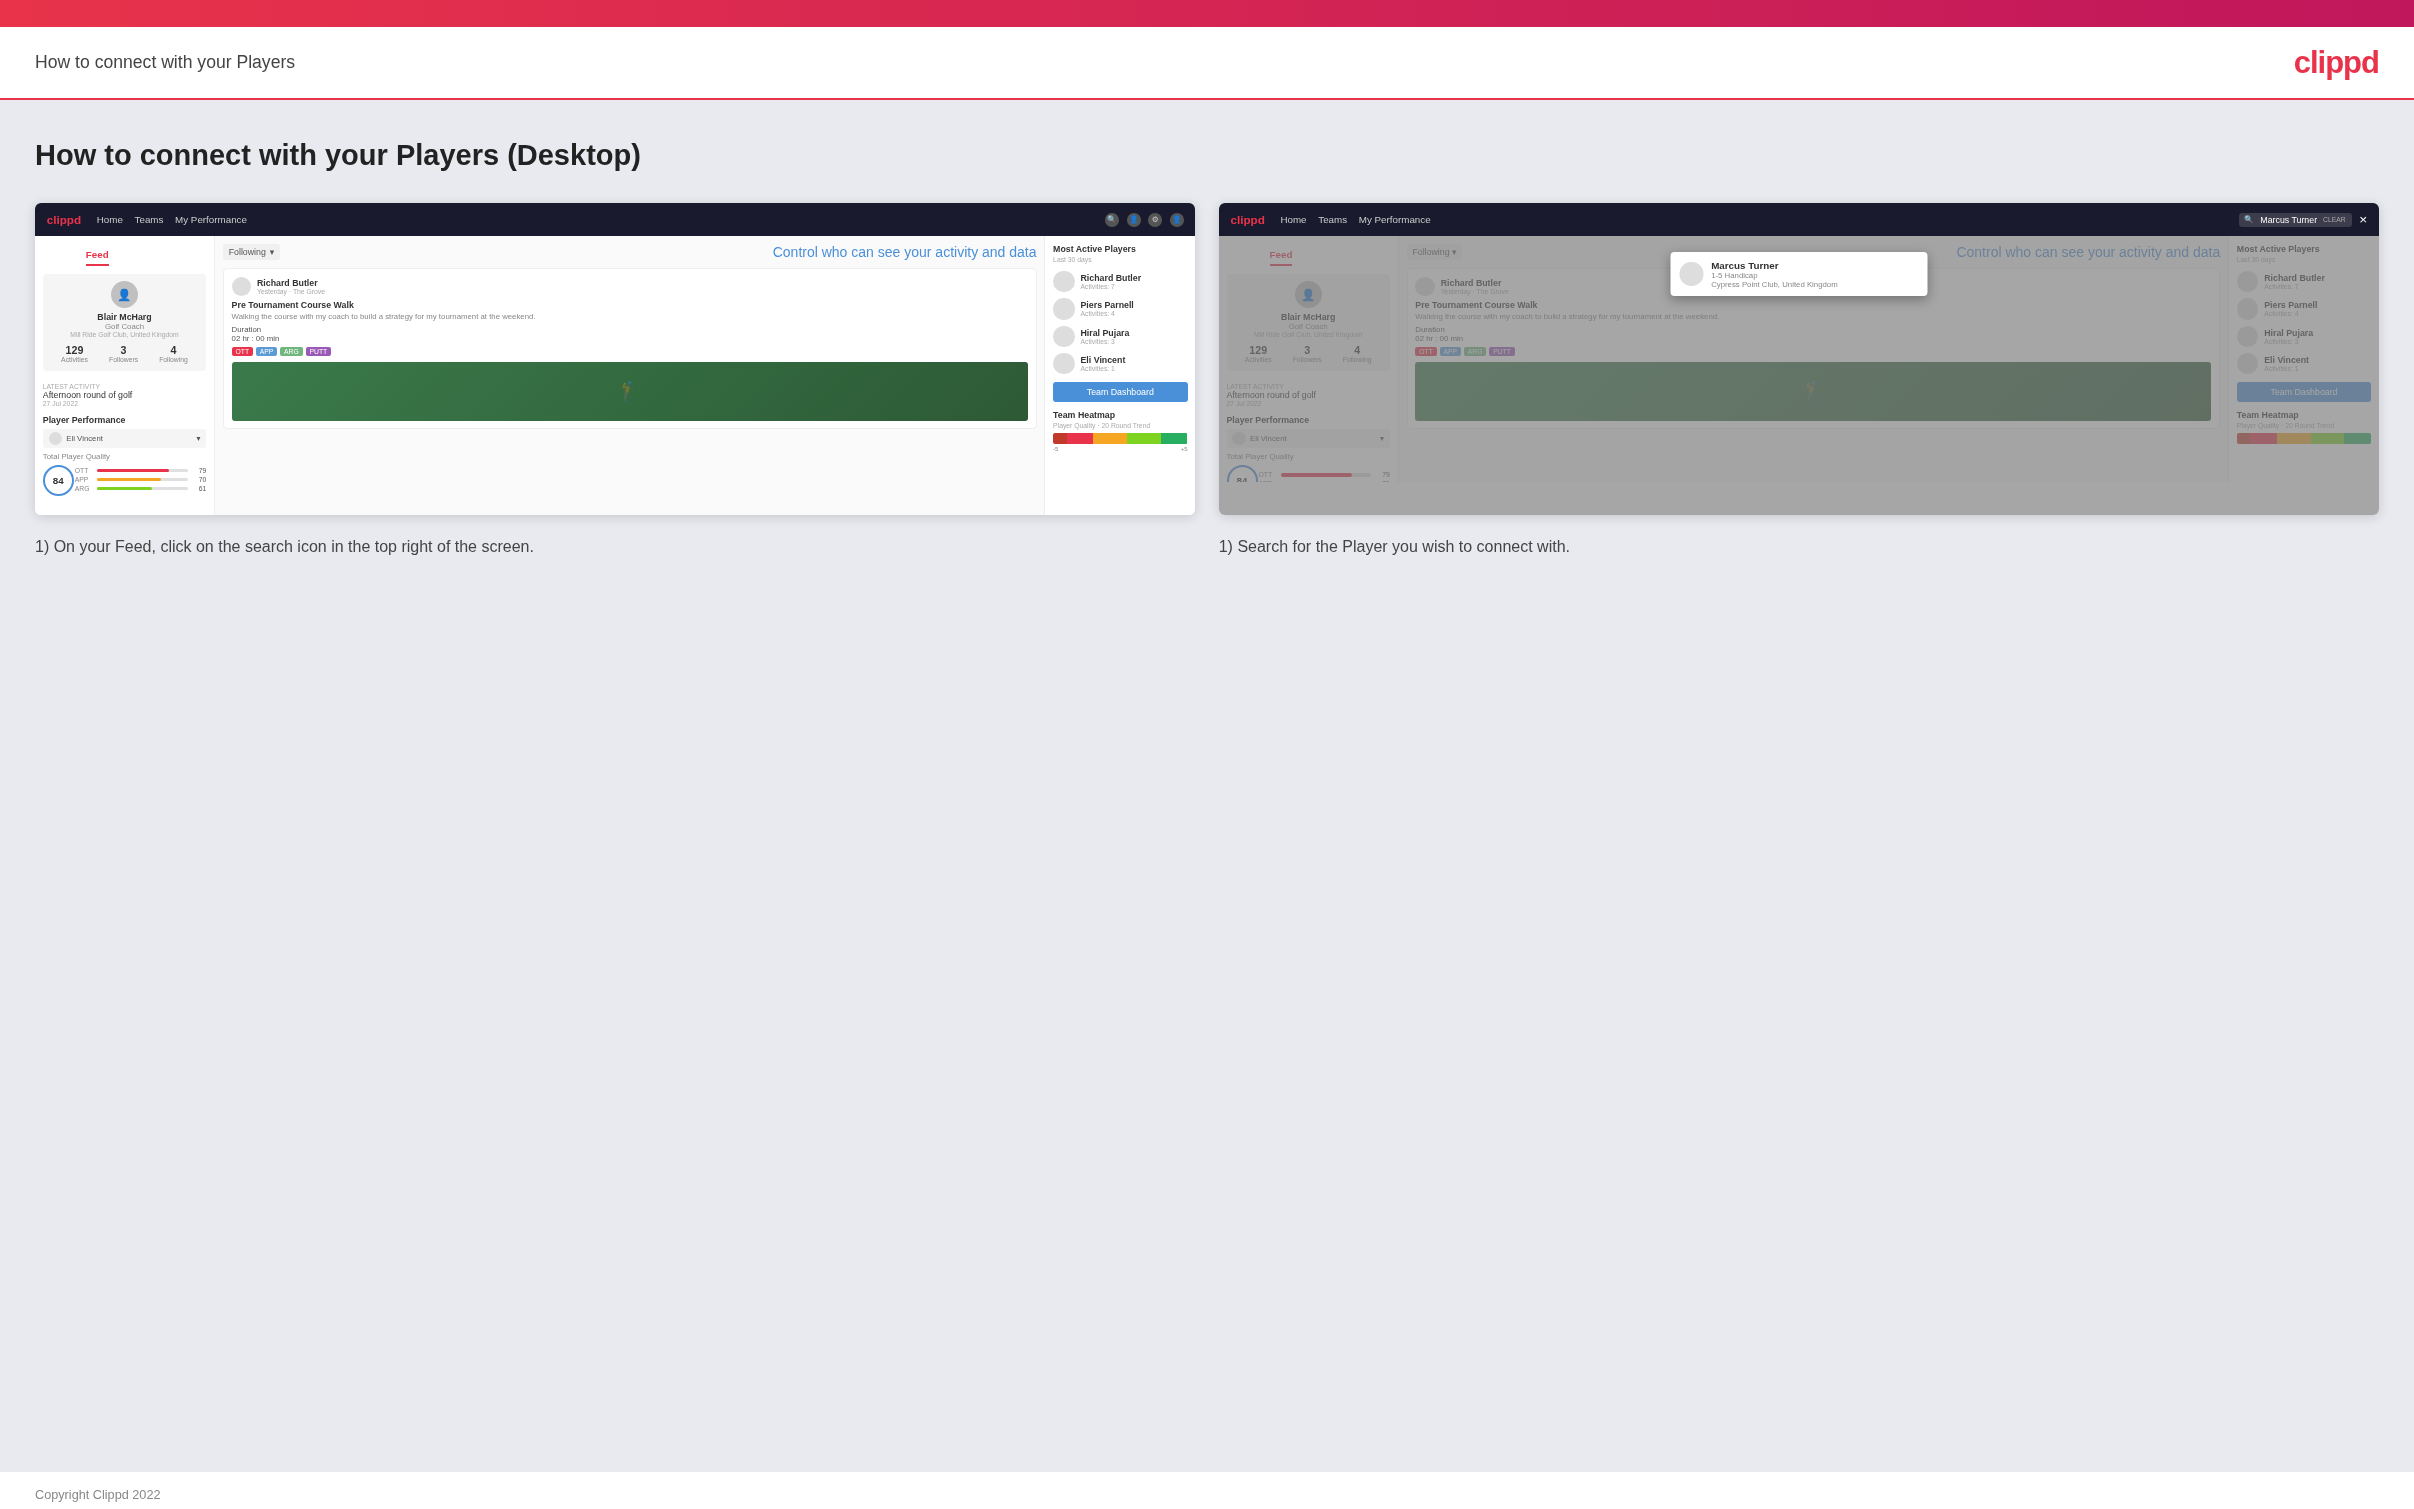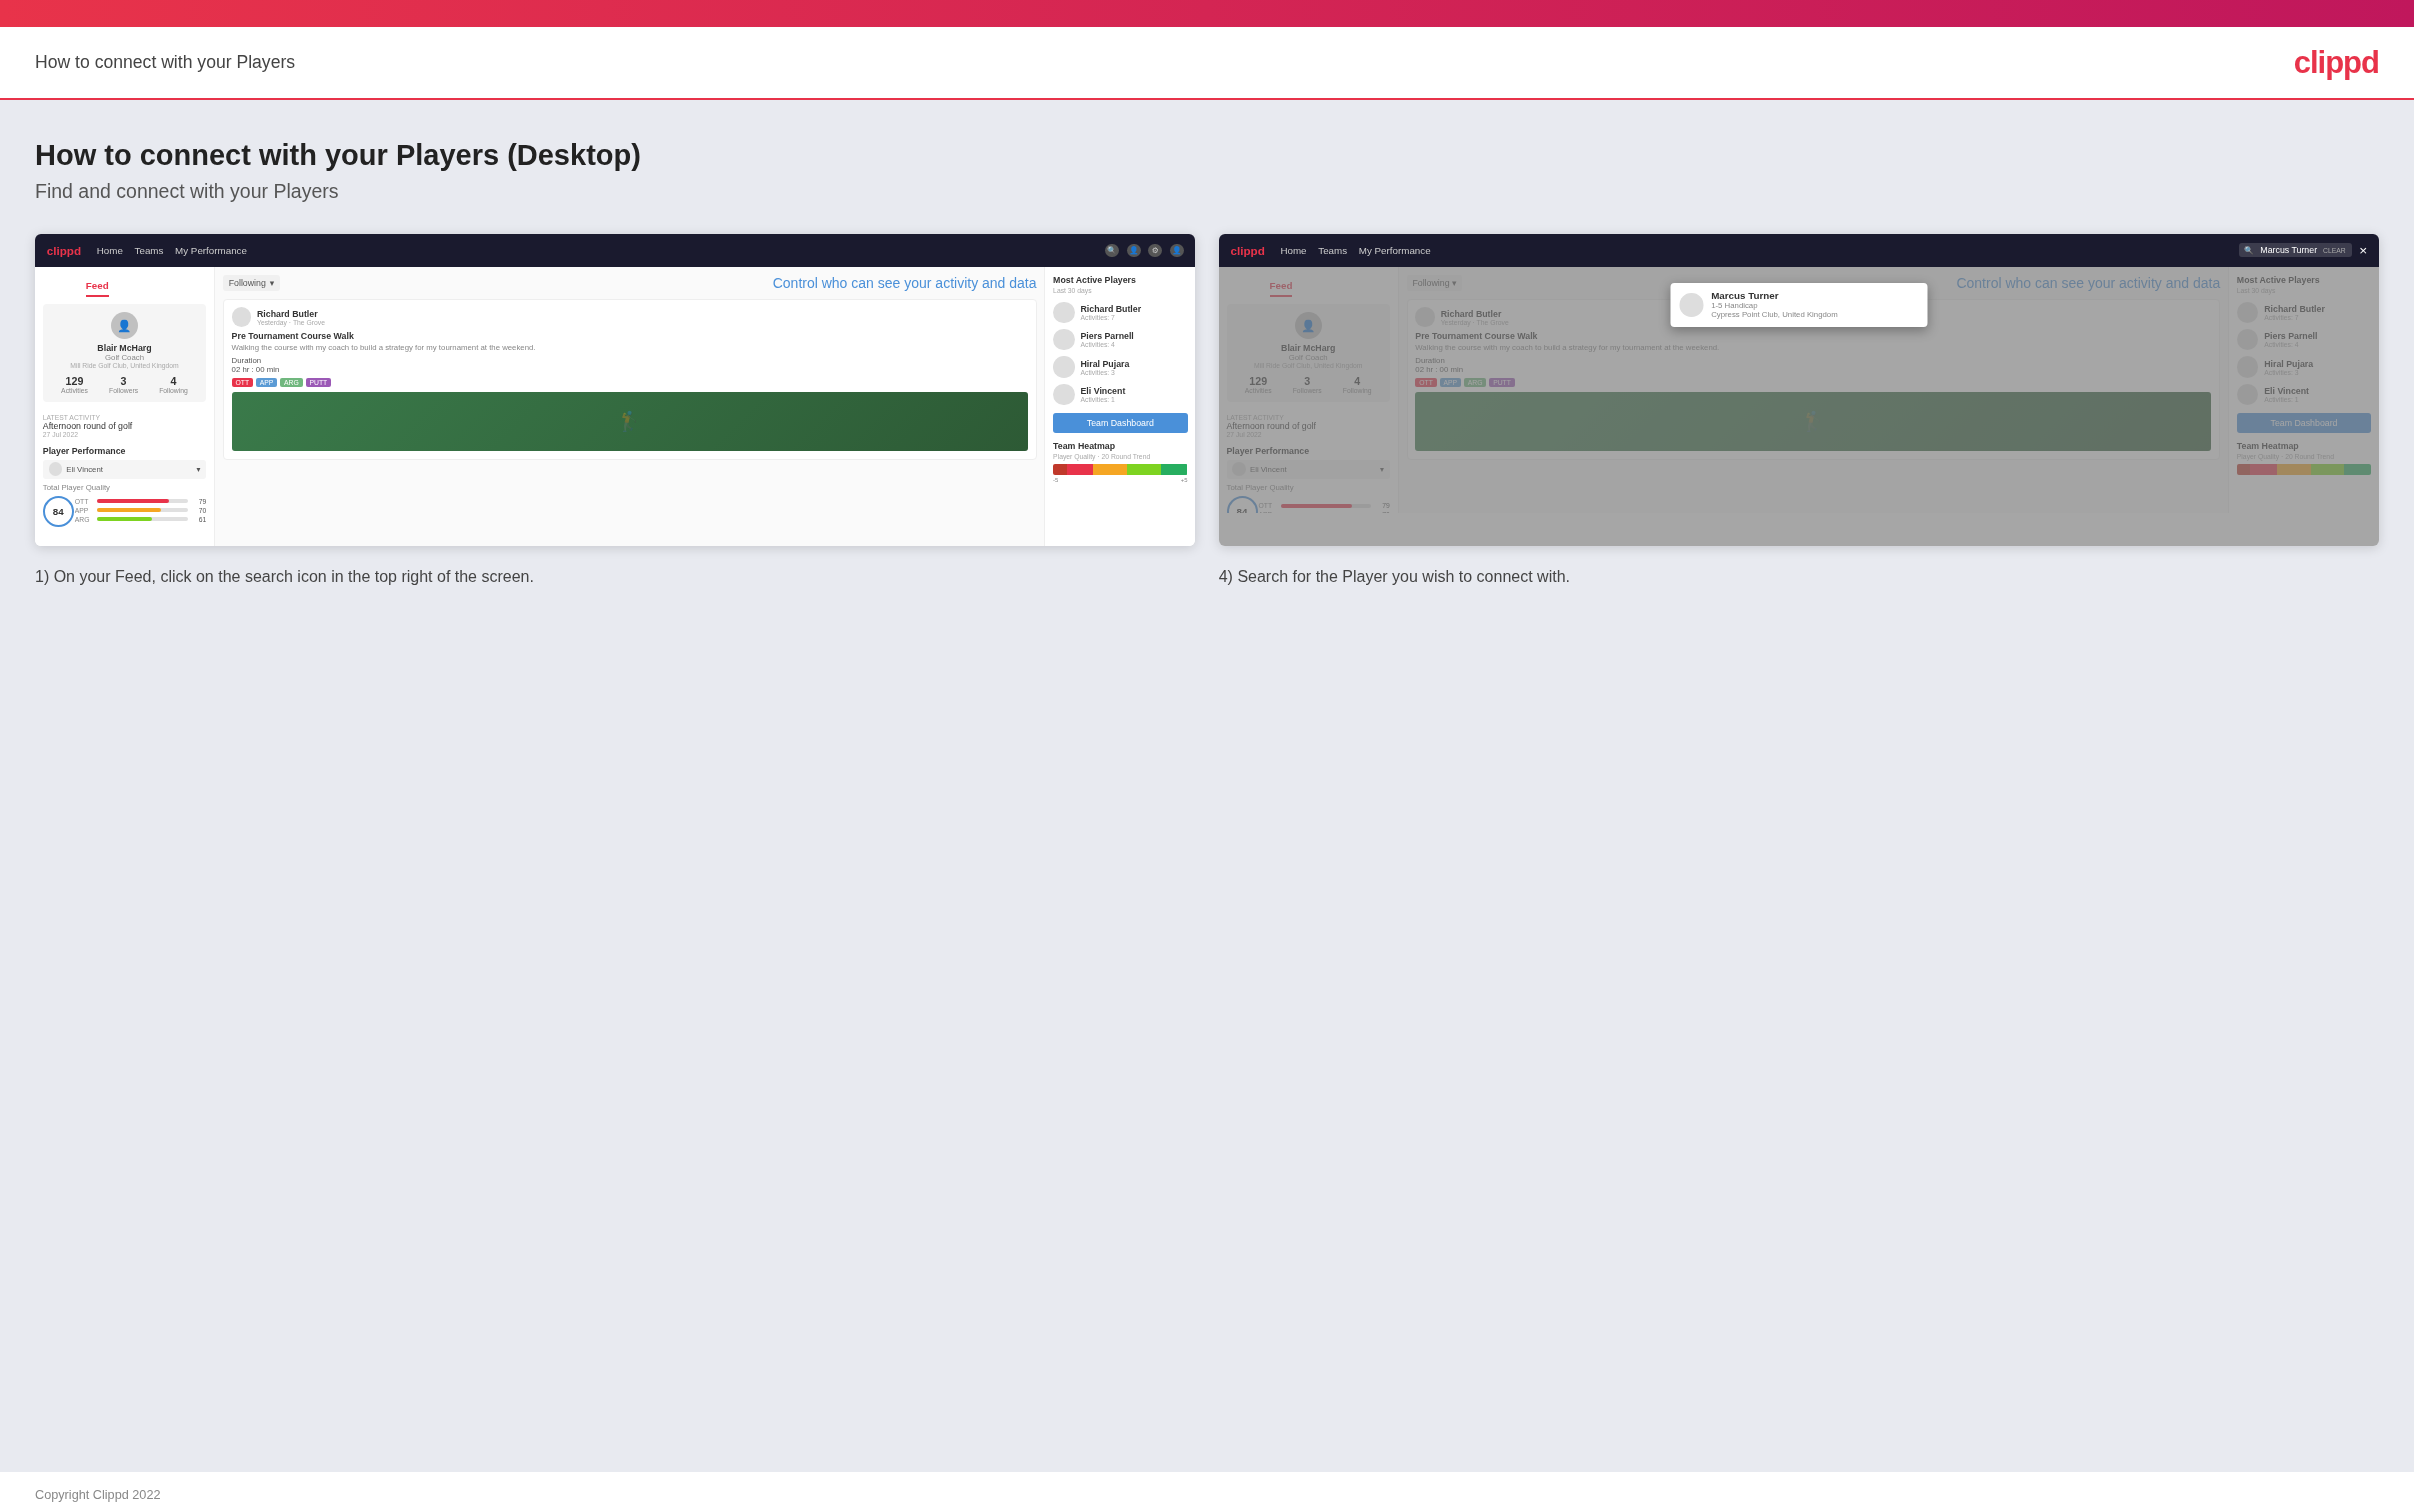--- a/index.html
+++ b/index.html
@@ -608,21 +608,20 @@
 
 <div class="header">
   <span class="header-title">How to connect with your Players</span>
   <span class="logo">clippd</span>
 </div>
 
 <div class="main-content">
 
   <div class="hero-text">
     <div class="hero-title">How to connect with your Players (Desktop)</div>
-    <div class="hero-subtitle">Find and connect with your Players</div>
   </div>
 
   <div class="screenshots-row">
 
     <div class="screenshot-col">
       <div class="app-screenshot">
 
         <div class="app-nav">
           <span class="app-nav-logo">clippd</span>
           <div class="app-nav-links">
@@ -963,21 +962,21 @@
                   <div class="search-result-sub">1-5 Handicap</div>
                   <div class="search-result-sub">Cypress Point Club, United Kingdom</div>
                 </div>
               </div>
             </div>
           </div>
 
         </div>
       </div>
 
-      <div class="desc-text">4) Search for the Player you wish to connect with.</div>
+      <div class="desc-text">1) Search for the Player you wish to connect with.</div>
     </div>
 
   </div>
 
 </div>
 
 <div class="footer">
   <span>Copyright Clippd 2022</span>
 </div>
 

